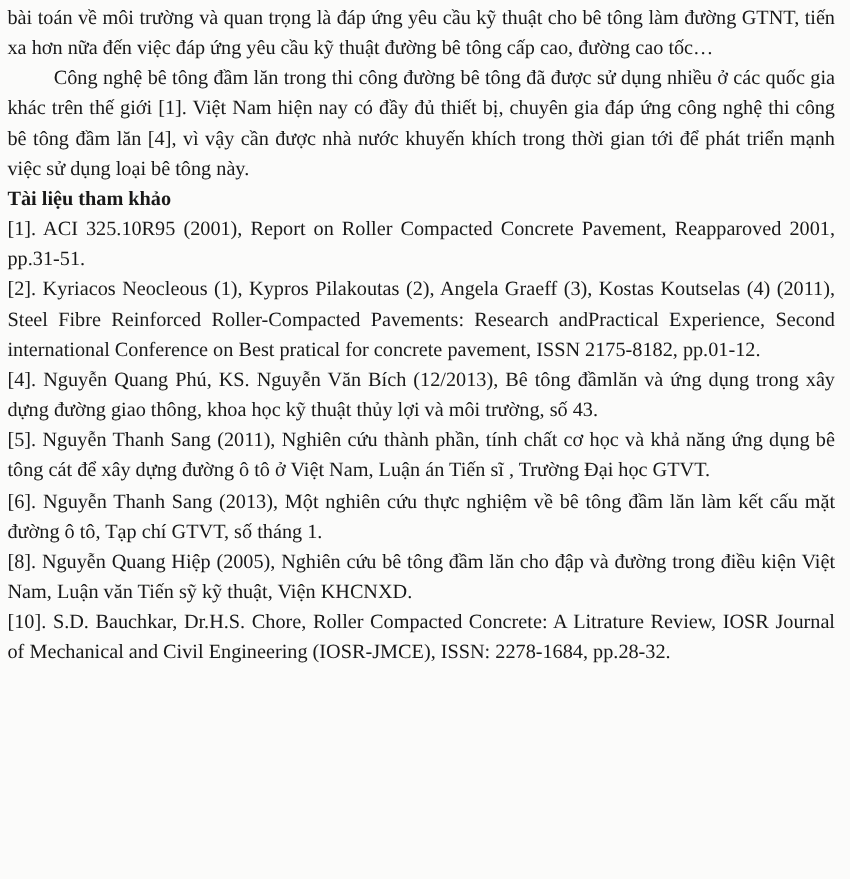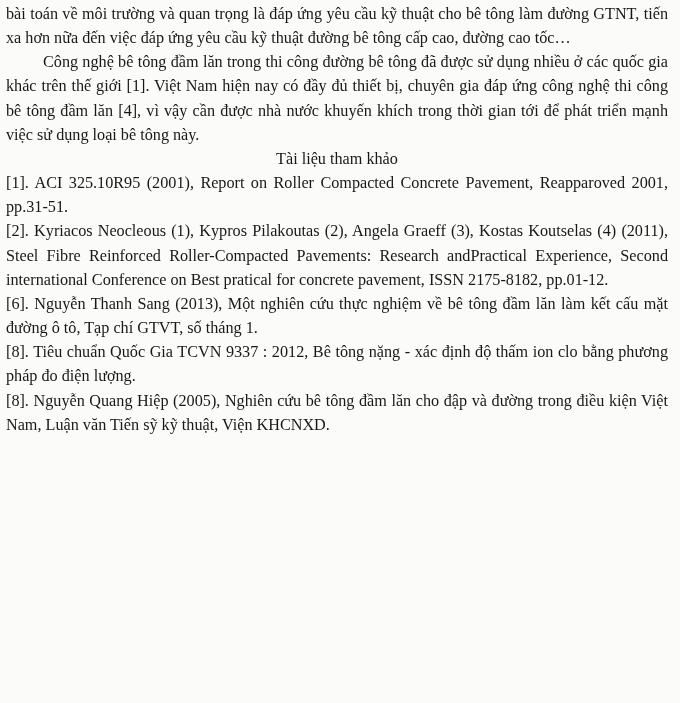--- a/index.html
+++ b/index.html
@@ -23,35 +23,37 @@
     -webkit-font-smoothing: antialiased;
   }
   .page p {
     margin: 0;
     padding: 0;
   }
   .para.indent {
     text-indent: 37px;
   }
   .heading {
-    font-weight: 400;
-    text-align: center;
+    font-weight: 700;
+    text-align: left;
   }
   .it {
   }
 </style>
 </head>
 <body>
 
 <main class="page">
   <section id="body-paragraphs">
       <p class="para">bài toán về môi trường và quan trọng là đáp ứng yêu cầu kỹ thuật cho bê tông làm đường GTNT, tiến xa hơn nữa đến việc đáp ứng yêu cầu kỹ thuật đường bê tông cấp cao, đường cao tốc…</p>
       <p class="para indent">Công nghệ bê tông đầm lăn trong thi công đường bê tông đã được sử dụng nhiều ở các quốc gia khác trên thế giới [1]. Việt Nam hiện nay có đầy đủ thiết bị, chuyên gia đáp ứng công nghệ thi công bê tông đầm lăn [4], vì vậy cần được nhà nước khuyến khích trong thời gian tới để phát triển mạnh việc sử dụng loại bê tông này.</p>
     </section>
   <p class="para heading">Tài liệu tham khảo</p>
   <section id="references-list">
       <p class="para"><span>[1]. ACI 325.10R95 (2001), </span><span class="it">Report on Roller Compacted Concrete Pavement</span><span>, Reapparoved 2001, pp.31-51.</span></p>
       <p class="para"><span>[2]. Kyriacos Neocleous (1), Kypros Pilakoutas (2), Angela Graeff (3), Kostas Koutselas (4) (2011), </span><span class="it">Steel Fibre Reinforced Roller-Compacted Pavements: Research andPractical Experience</span><span>, Second international Conference on Best pratical for concrete pavement, ISSN 2175-8182, pp.01-12.</span></p>
+      <p class="para"><span>[4]. Nguyễn Quang Phú, KS. Nguyễn Văn Bích (12/2013), </span><span class="it">Bê tông đầmlăn và ứng dụng trong xây dựng đường giao thông, khoa học kỹ thuật thủy lợi và môi trường</span><span>, số 43.</span></p>
+      <p class="para"><span>[5]. Nguyễn Thanh Sang (2011), </span><span class="it">Nghiên cứu thành phần, tính chất cơ học và khả năng ứng dụng bê tông cát để xây dựng đường ô tô ở Việt Nam, Luận án Tiến sĩ , Trường Đại học GTVT.</span></p>
       <p class="para"><span>[6]. Nguyễn Thanh Sang (2013), </span><span class="it">Một nghiên cứu thực nghiệm về bê tông đầm lăn làm kết cấu mặt đường ô tô</span><span>, Tạp chí GTVT, số tháng 1.</span></p>
-      <p class="para"><span>[8]. Tiêu chuẩn Quốc Gia TCVN 9337 : 2012, </span><span class="it">Bê tông nặng - xác định độ thấm ion clo bằng phương pháp đo điện lượng.</span></p>
       <p class="para"><span>[8]. Nguyễn Quang Hiệp (2005), </span><span class="it">Nghiên cứu bê tông đầm lăn cho đập và đường trong điều kiện Việt Nam</span><span>, Luận văn Tiến sỹ kỹ thuật, Viện KHCNXD.</span></p>
+      <p class="para"><span>[10]. S.D. Bauchkar, Dr.H.S. Chore, </span><span class="it">Roller Compacted Concrete: A Litrature Review</span><span>, IOSR Journal of Mechanical and Civil Engineering (IOSR-JMCE), ISSN: 2278-1684, pp.28-32.</span></p>
     </section>
 </main>
 
 </body></html>

